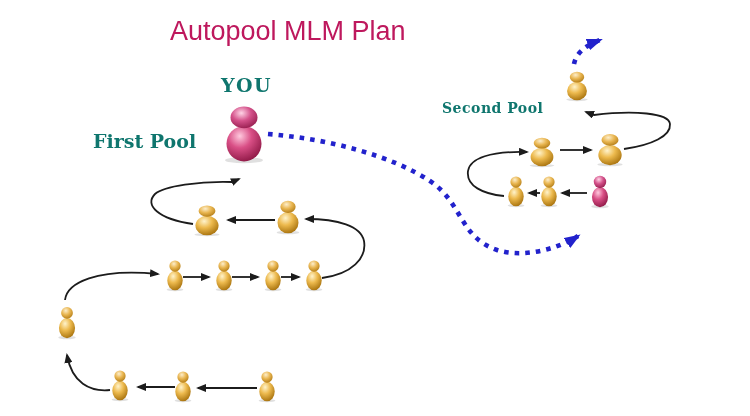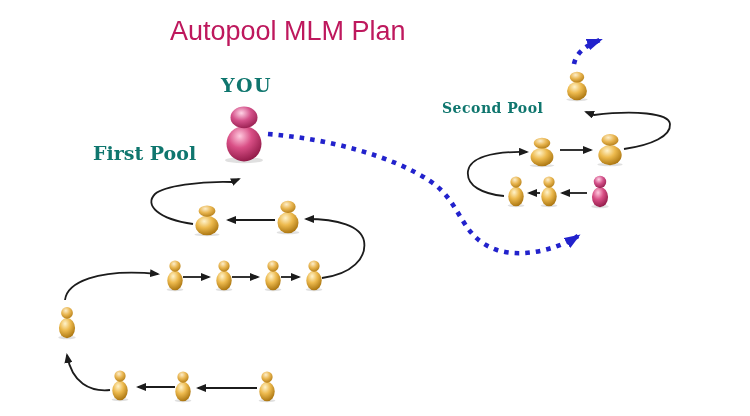--- a/index.html
+++ b/index.html
@@ -16,21 +16,21 @@
     font-size:27px;
     color:#be185d;
     font-family:"Liberation Sans", sans-serif;
   }
   .pool-label{
     font-family:"DejaVu Serif", serif;
     font-weight:bold;
     color:#0f766e;
   }
   .you-label{left:221px;top:74px;font-size:19px;letter-spacing:1.5px;}
-  .first-pool-label{left:93px;top:142px;font-size:19px;}
+  .first-pool-label{left:93px;top:130px;font-size:19px;}
   .second-pool-label{left:442px;top:100px;font-size:14px;letter-spacing:0.5px;}
   svg#diagram{position:absolute;left:0;top:0;}
   .arrow-black{
     fill:none;
     stroke:var(--arrow-color,#1c1c1c);
     stroke-width:1.8;
     marker-end:url(#head-black);
   }
   .arrow-blue{
     fill:none;

